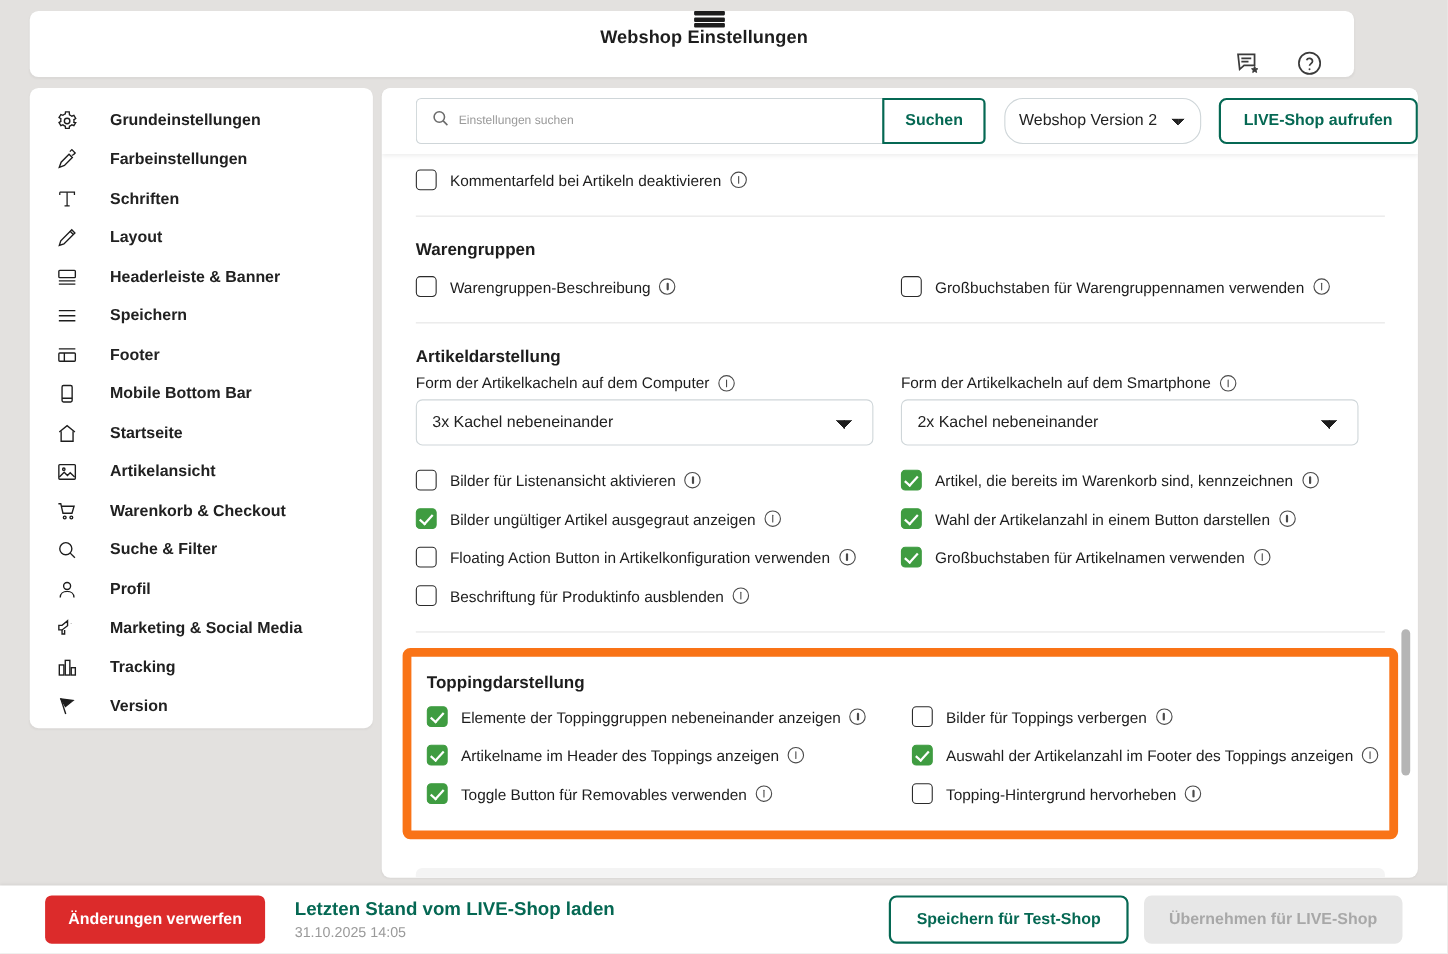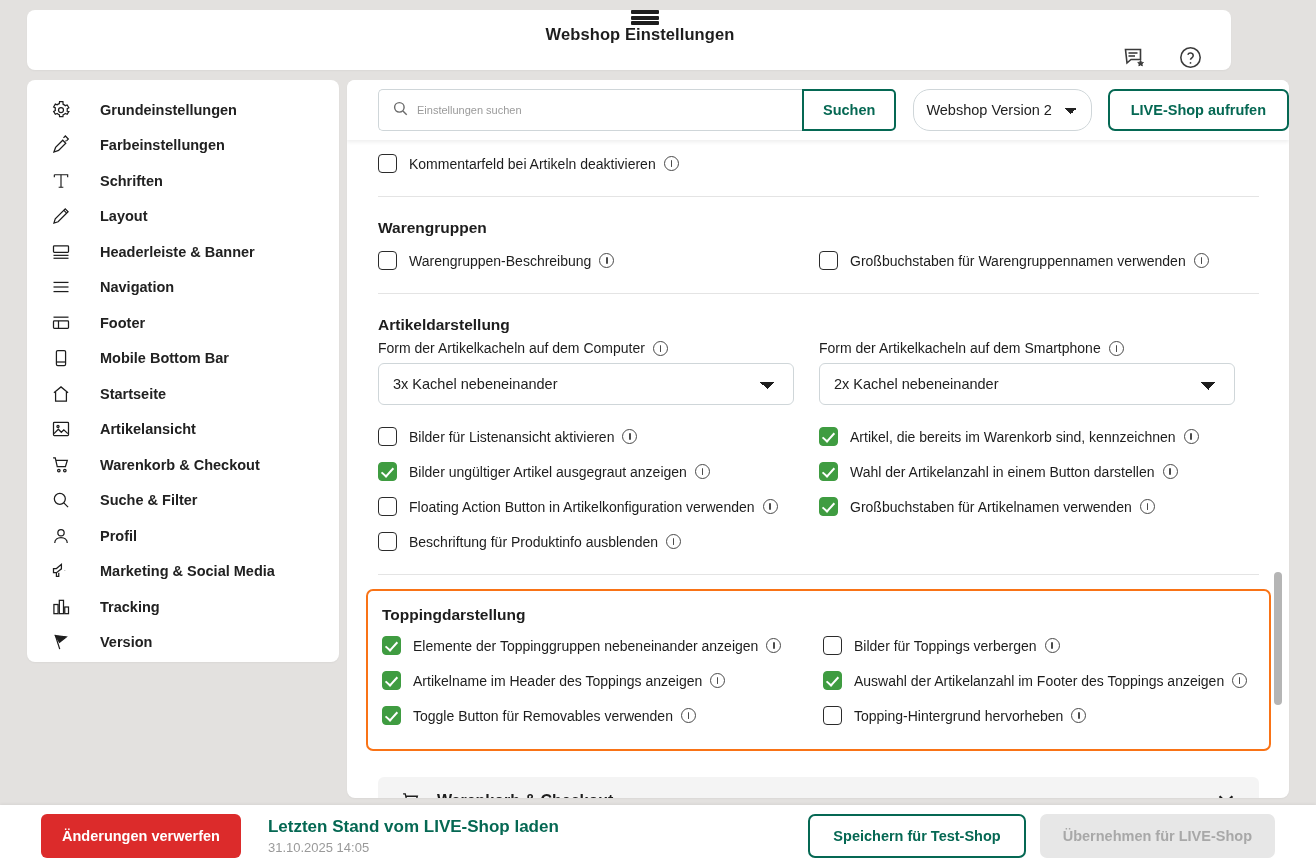--- a/index.html
+++ b/index.html
@@ -145,21 +145,21 @@
       linear-gradient(45deg, transparent 50%, #1d1d1d 50%),
       linear-gradient(135deg, #1d1d1d 50%, transparent 50%);
     background-position: calc(100% - 25px) 18px, calc(100% - 18px) 18px;
     background-size: 8px 8px, 8px 8px;
     background-repeat: no-repeat;
   }
 
   
   .highlight-box {
     margin: 14px -12px 0 -12px;
-    border: 2px solid #f97316; border-radius: 7px;
+    border: 8px solid #f97316; border-radius: 7px;
     padding: 9px 14px 16px 14px;
   }
   .highlight-box .sec-title { margin-top: 6px; margin-bottom: 4px; }
   .highlight-box .opt-col { width: 441px; flex: 0 0 441px; }
 
   
   .accordion {
     margin: 26px 0 0 0; height: 48px; background: #f4f4f4; border-radius: 6px;
     display: flex; align-items: center; padding: 0 22px 0 22px; cursor: pointer;
   }
@@ -292,21 +292,21 @@
     </div>
 
     <div class="side-item">
       <span class="side-ico">
         <svg width="20" height="20" viewBox="0 0 24 24" fill="none" stroke="#1d1d1d" stroke-width="1.5">
           <line x1="3" y1="6.5" x2="21" y2="6.5"></line>
           <line x1="3" y1="12" x2="21" y2="12"></line>
           <line x1="3" y1="17.5" x2="21" y2="17.5"></line>
         </svg>
       </span>
-      <span class="side-label">Navigation</span>
+      <span class="side-label">Speichern</span>
     </div>
 
     <div class="side-item">
       <span class="side-ico">
         <svg width="20" height="20" viewBox="0 0 24 24" fill="none" stroke="#1d1d1d" stroke-width="1.5">
           <line x1="3" y1="5" x2="21" y2="5"></line>
           <rect x="3" y="9.5" width="18" height="9" rx="1"></rect>
           <line x1="9" y1="9.5" x2="9" y2="18.5"></line>
         </svg>
       </span>

